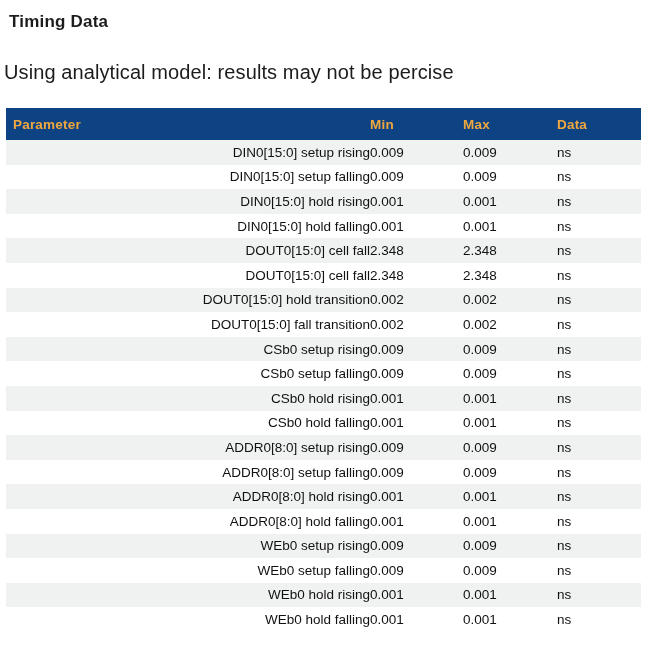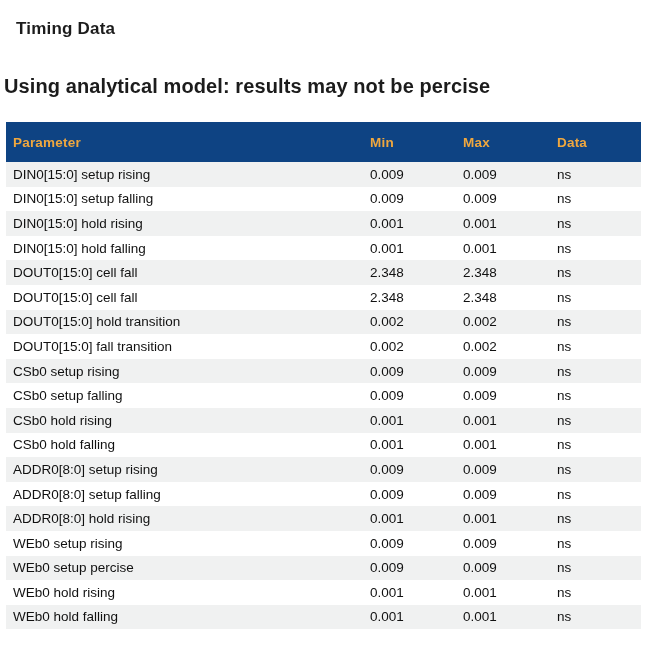--- a/index.html
+++ b/index.html
@@ -12,69 +12,69 @@
     color: #1c1c1c;
     -webkit-font-smoothing: antialiased;
   }
   .page {
     width: 650px;
     height: 646px;
     overflow: hidden;
     box-sizing: border-box;
   }
   .page-title {
-    margin: 11px;
+    margin: 4px;
     padding: 8px 16px 0 5px;
     font-size: 17px;
     font-weight: 700;
     line-height: 19px;
     color: #1c1c1c;
     letter-spacing: 0.2px;
   }
   .page-subtitle {
     margin: 0;
     padding: 26px 0 0 4px;
     font-size: 20px;
-    font-weight: 700;
+    font-weight: 400;
     line-height: 22px;
     color: #1c1c1c;
     letter-spacing: 0.1px;
   }
   table.timing-table {
     border-collapse: collapse;
     table-layout: fixed;
     width: 635px;
     margin: 25px 9px 0 6px;
     font-size: 13.5px;
   }
   col.col-parameter { width: 364px; }
   col.col-min       { width: 93px; }
   col.col-max       { width: 94px; }
   col.col-units     { width: 84px; }
   thead th {
     background: var(--header-bg, #0e4383);
     color: var(--header-text, #efa73f);
     font-weight: 700;
     text-align: left;
-    height: 40px;
+    height: 32px;
     padding: 0;
     font-size: 13.5px;
     letter-spacing: 0.2px;
   }
   thead th:first-child { padding-left: 7px; }
   tbody td {
     height: 24.6px;
     padding: 0;
     font-weight: 400;
     color: #111111;
     vertical-align: middle;
     white-space: nowrap;
     overflow: hidden;
   }
-  tbody td:first-child { padding-left: 7px; }
+  tbody td:first-child { padding-left: 7px; text-align: right; }
   tbody tr:nth-child(odd)  { background: var(--row-alt-bg, #f0f1f1); }
   tbody tr:nth-child(even) { background: #ffffff; }
 </style>
 </head>
 <body>
 
 <div class="page">
   <h1 class="page-title">Timing Data</h1>
   <p class="page-subtitle">Using analytical model: results may not be percise</p>
 
@@ -192,30 +192,36 @@
     <td>ns</td>
   </tr>
 
   <tr>
     <td>ADDR0[8:0] hold rising</td>
     <td>0.001</td>
     <td>0.001</td>
     <td>ns</td>
   </tr>
 
+  <tr>
+    <td>ADDR0[8:0] hold falling</td>
+    <td>0.001</td>
+    <td>0.001</td>
+    <td>ns</td>
+  </tr>
 
   <tr>
     <td>WEb0 setup rising</td>
     <td>0.009</td>
     <td>0.009</td>
     <td>ns</td>
   </tr>
 
   <tr>
-    <td>WEb0 setup percise</td>
+    <td>WEb0 setup falling</td>
     <td>0.009</td>
     <td>0.009</td>
     <td>ns</td>
   </tr>
 
   <tr>
     <td>WEb0 hold rising</td>
     <td>0.001</td>
     <td>0.001</td>
     <td>ns</td>

